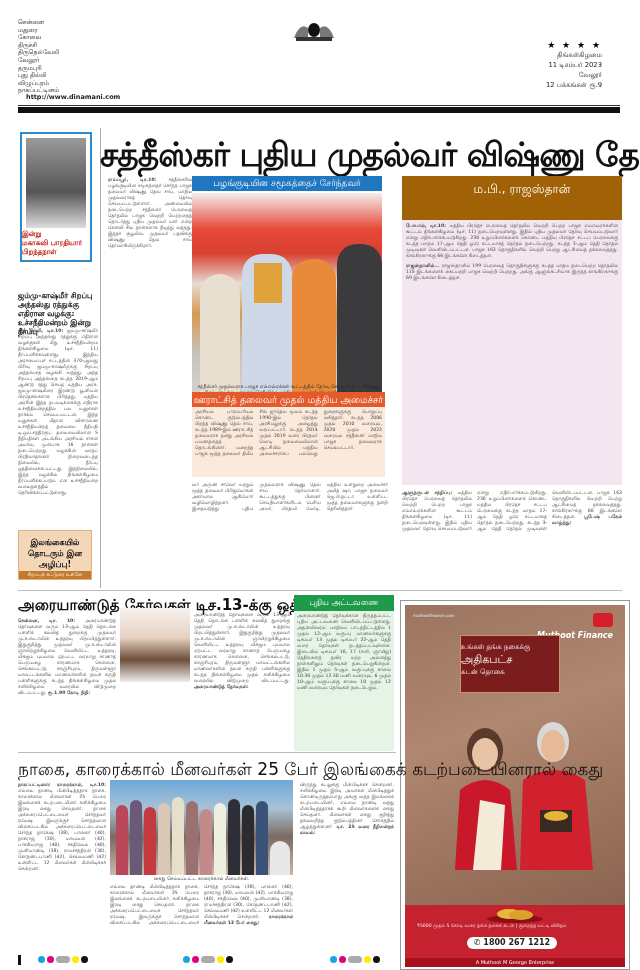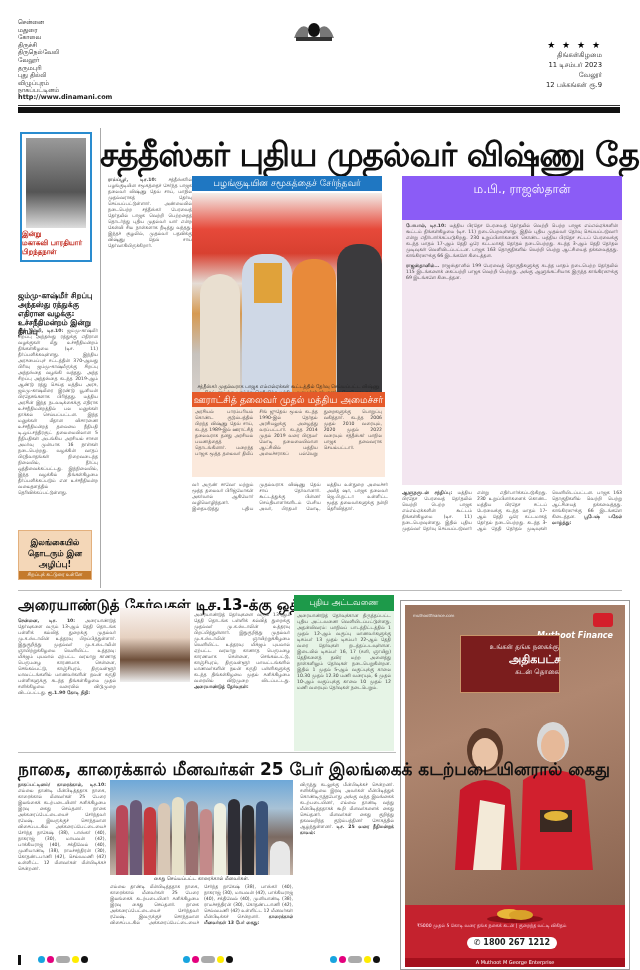--- a/index.html
+++ b/index.html
@@ -3,21 +3,21 @@
 <meta charset="utf-8">
 <style>
   * { box-sizing: border-box; margin: 0; padding: 0; }
   html, body { width: 640px; height: 970px; background: #ffffff; overflow: hidden; }
   body { font-family: "DejaVu Sans", sans-serif; color: #111; position: relative; }
 
   .abs { position: absolute; }
 
   
   .editions { left: 18px; top: 18px; font-size: 6.2px; line-height: 7.6px; color: #222; }
-  .editions .url { font-weight: bold; font-size: 6.5px; }
+  .editions .url { font-weight: bold; font-size: 6.5px; margin-left: 8px; }
   .logo-wrap { left: 170px; top: 18px; width: 300px; height: 84px; }
   .logo-emblem { position: absolute; left: 122px; top: 0; width: 44px; height: 24px; }
   .logo-text { position: absolute; left: 0; top: 20px; width: 300px; height: 68px;
     font-family: "DejaVu Serif", serif; font-weight: bold; font-size: 62px; line-height: 66px;
     color: #000; text-align: center; letter-spacing: 2px;
     -webkit-text-stroke: 2px #000; text-shadow: 3px 3px 0 #888; }
   .dateline { right: 38px; top: 40px; text-align: right; font-size: 6.8px; line-height: 10px; color: #222; }
   .dateline .stars { font-size: 9px; letter-spacing: 2px; color: #000; }
   .mast-rule { left: 18px; top: 105px; width: 602px; height: 1px; background: #333; }
   .mast-bar { left: 18px; top: 107px; width: 602px; height: 6px; background: #111; }
@@ -39,49 +39,49 @@
 
   .lead-intro { left: 108px; top: 177px; width: 84px; }
   .blue-bar { left: 192px; top: 176px; width: 190px; height: 15px; background: #1f77c2; color: #fff; font-size: 9px; line-height: 15px; text-align: center; }
   .photo-main { left: 192px; top: 193px; width: 190px; height: 201px; background: linear-gradient(180deg, #f3eeea 0%, #e6493a 18%, #d84030 30%, #e5dcd5 45%, #d69a52 60%, #c7c2bd 80%, #d6d0cb 100%); overflow: hidden; }
   .photo-main .fig { position: absolute; bottom: 0; border-radius: 20px 20px 0 0; }
   .caption { font-size: 4.8px; line-height: 6px; text-align: center; color: #222; }
   .orange-bar { left: 192px; top: 392px; width: 193px; height: 15px; background: #e55a2a; color: #fff; font-size: 9.5px; line-height: 15px; text-align: center; }
   .peach-area { left: 192px; top: 407px; width: 193px; height: 70px; background: #fbe9dc; }
 
   
-  .purple-head { left: 402px; top: 176px; width: 220px; height: 44px; background: #8b5cf6; color: #fff; text-align: center; font-size: 12px; line-height: 18px; padding-top: 4px; padding-left: 20px; }
+  .purple-head { left: 402px; top: 176px; width: 220px; height: 44px; background: #a16207; color: #fff; text-align: center; font-size: 12px; line-height: 18px; padding-top: 4px; padding-left: 20px; }
   .purple-body { left: 402px; top: 220px; width: 220px; height: 265px; background: #f3e6f0; padding: 3px 4px; }
 
   .divider-h { height: 1px; background: #bbb; }
 
   
   .sec2-headline { left: 18px; top: 595px; width: 282px; font-size: 15px; line-height: 20px; font-weight: bold; text-align: center; white-space: nowrap; color: #111; }
   .stalin-photo { left: 120px; top: 608px; width: 70px; height: 74px; background: linear-gradient(#f8f2ef, #e6d1c1 40%, #6e4f3a 70%, #eee 100%); }
   .green-head { left: 294px; top: 595px; width: 100px; height: 16px; background: #1d9a4a; color: #fff; font-size: 8px; line-height: 16px; text-align: center; }
   .green-body { left: 294px; top: 611px; width: 100px; height: 140px; background: #e6f4e6; padding: 2px 3px; }
 
   
   .ad-frame { left: 400px; top: 600px; width: 230px; height: 370px; border: 1px solid #999; background: #fff; }
   .ad-bg { position: absolute; left: 4px; top: 4px; width: 220px; height: 300px; background: linear-gradient(160deg, #9b7560 0%, #b08770 40%, #8a6450 100%); }
   .ad-url { position: absolute; left: 8px; top: 8px; font-size: 4px; color: #eee; }
   .ad-brand { position: absolute; right: 12px; top: 8px; text-align: right; color: #fff; font-style: italic; font-weight: bold; font-size: 8px; }
   .ad-logo-mark { display: inline-block; width: 20px; height: 14px; background: #d41f2a; border-radius: 3px; margin-bottom: 2px; }
-  .ad-tagbox { position: absolute; left: 55px; top: 30px; width: 100px; height: 58px; background: #7b1d1d; border: 1px solid #c9966b; color: #fff; text-align: right; }
+  .ad-tagbox { position: absolute; left: 55px; top: 30px; width: 100px; height: 58px; background: #7b1d1d; border: 1px solid #c9966b; color: #fff; text-align: left; }
   .ad-tagbox .t1 { font-size: 7px; line-height: 11px; margin-top: 6px; }
-  .ad-tagbox .t2 { font-size: 11px; line-height: 14px; font-weight: bold; padding-left: 48px; }
+  .ad-tagbox .t2 { font-size: 11px; line-height: 14px; font-weight: normal; }
   .ad-tagbox .t3 { font-size: 7px; line-height: 11px; }
   .ad-people { position: absolute; left: 30px; top: 105px; width: 165px; height: 160px; }
   .ad-red { position: absolute; left: 4px; top: 304px; width: 220px; height: 62px; background: #c4222e; color: #fff; }
   .ad-phone { position: absolute; left: 62px; top: 32px; width: 90px; height: 12px; background: #fff; color: #222; font-size: 8px; font-weight: bold; line-height: 12px; text-align: center; border-radius: 6px; }
   .ad-footer { position: absolute; left: 0; bottom: 0; width: 220px; height: 9px; background: #a4101c; font-size: 5px; line-height: 9px; text-align: center; }
   .ad-terms { position: absolute; left: 12px; top: 18px; width: 196px; font-size: 4.6px; line-height: 6px; color: #fde; }
 
   
-  .sec3-headline { left: 18px; top: 758px; width: 376px; font-size: 17px; line-height: 22px; font-weight: bold; text-align: right; white-space: nowrap; color: #111; }
+  .sec3-headline { left: 18px; top: 758px; width: 376px; font-size: 17px; line-height: 22px; font-weight: normal; text-align: right; white-space: nowrap; color: #111; }
   .fish-photo { left: 110px; top: 780px; width: 183px; height: 95px; background: linear-gradient(180deg, #6ea8d8 0%, #a8c2d6 30%, #7b6a62 60%, #c9b9ad 100%); overflow: hidden; }
   .fish-photo .p { position: absolute; bottom: 0; width: 12px; border-radius: 6px 6px 0 0; }
 
   .reg-marks { position: absolute; display: flex; gap: 2px; align-items: center; }
   .reg-marks span { display: inline-block; width: 7px; height: 7px; border-radius: 50%; }
   .reg-marks .wide { width: 14px; border-radius: 4px; }
 </style>
 </head>
 <body>
 

